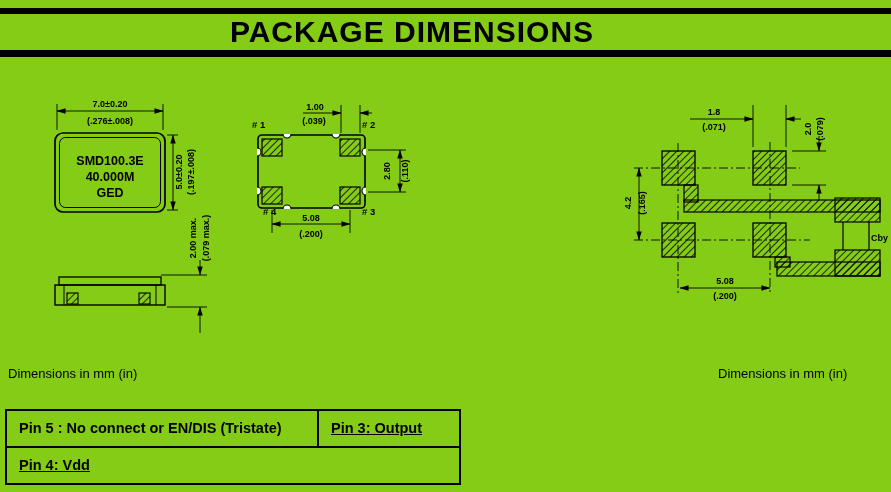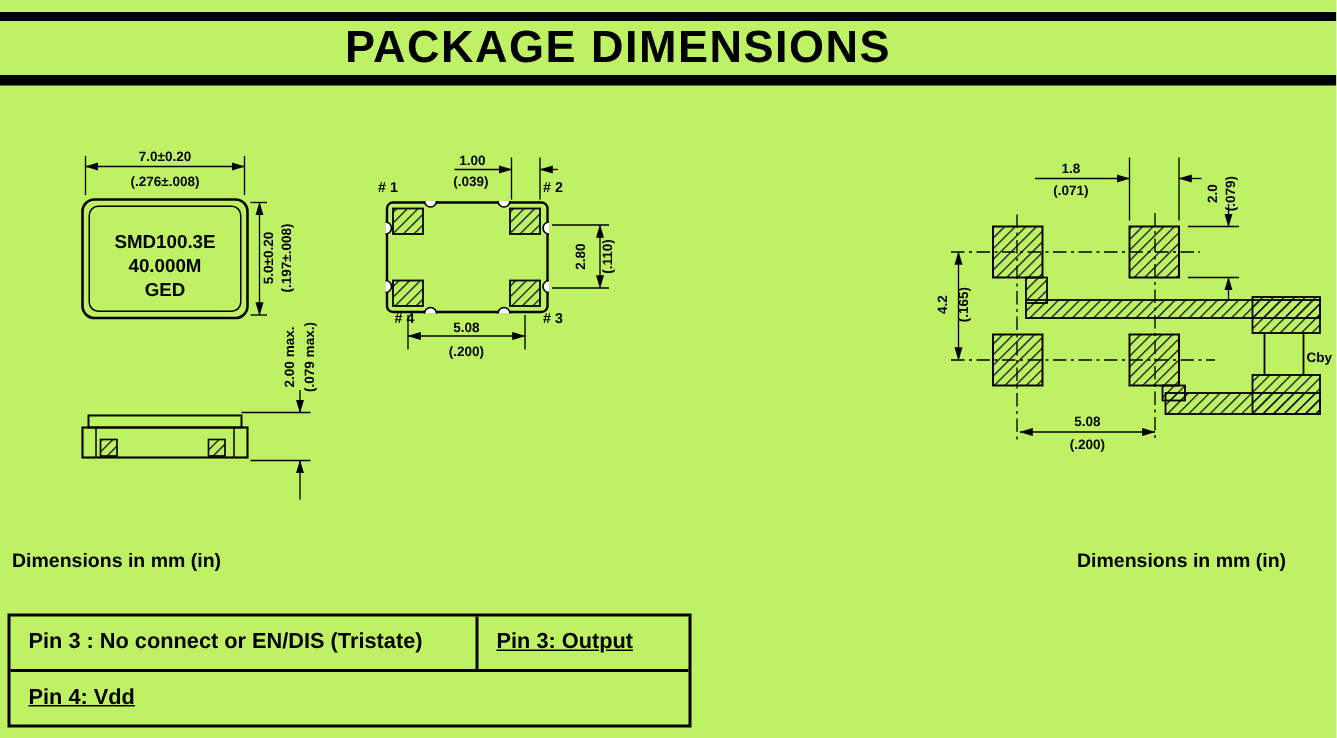--- a/index.html
+++ b/index.html
@@ -1,27 +1,27 @@
 <!DOCTYPE html>
 <html><head>
 <meta charset="utf-8">
 <style>
   html,body{margin:0;padding:0;background:#fff;}
   .page{
-    position:relative;width:891px;height:492px;background:#bef264;overflow:hidden;
+    position:relative;width:891px;height:492px;background:#84cc16;overflow:hidden;
     font-family:"Liberation Sans",sans-serif;color:#000;
   }
   .bar{position:absolute;left:0;width:891px;background:#000;}
   .bar.top{top:8px;height:6px;}
   .bar.bottom{top:50px;height:7px;}
   .title{
     position:absolute;left:0;top:15px;width:824px;height:34px;line-height:34px;
     text-align:center;font-size:30px;font-weight:bold;letter-spacing:1px;
   }
-  .note{position:absolute;font-size:13px;font-weight:bold;white-space:nowrap;}
+  .note{position:absolute;font-size:13px;font-weight:normal;white-space:nowrap;}
   .note.left{left:8px;top:366px;}
   .note.right{left:718px;top:366px;}
   .drawings{position:absolute;left:0;top:0;}
   svg text{font-family:"Liberation Sans",sans-serif;font-weight:bold;fill:#000;}
   .dim{font-size:9px;}
   .pinlbl{font-size:9.5px;}
   .marking{font-size:12.5px;}
   .pin-table{
     position:absolute;left:5px;top:409px;width:452px;
     border:2.5px solid #000;
@@ -178,21 +178,21 @@
     <text class="dim" x="725" y="284" text-anchor="middle">5.08</text>
     <text class="dim" x="725" y="299" text-anchor="middle">(.200)</text>
     <text class="dim" x="871" y="241">Cby</text>
   </svg>
 
   <div class="note left">Dimensions in mm (in)</div>
   <div class="note right">Dimensions in mm (in)</div>
 
   <div class="pin-table">
     <div class="pt-row first">
-      <div class="pt-cell c1">Pin 3 : No connect or EN/DIS (Tristate)</div>
+      <div class="pt-cell c1">Pin 5 : No connect or EN/DIS (Tristate)</div>
       <div class="pt-cell c2">Pin 3: Output</div>
     </div>
     <div class="pt-row">
       <div class="pt-cell c2">Pin 4: Vdd</div>
     </div>
   </div>
 
 </div>
 
 </body></html>

